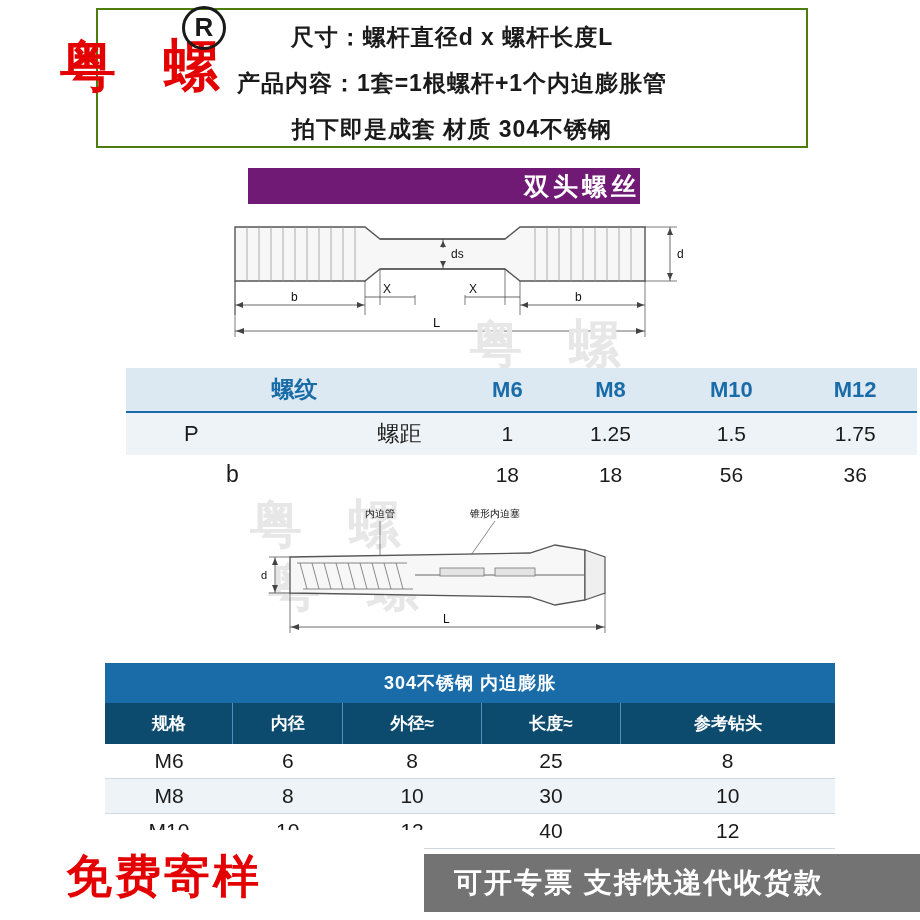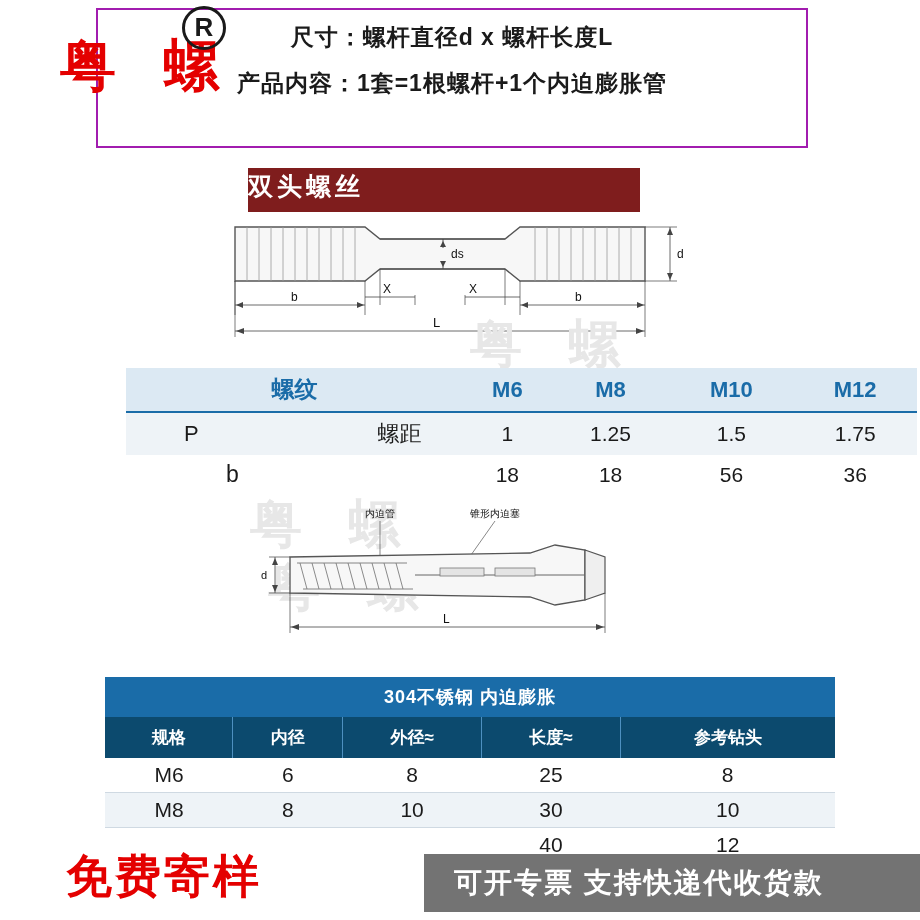--- a/index.html
+++ b/index.html
@@ -15,21 +15,21 @@
     overflow: hidden;
   }
 
   
   .spec-box {
     position: absolute;
     left: 96px;
     top: 8px;
     width: 712px;
     height: 140px;
-    border: 2px solid #a21caf;
+    border: 2px solid #4d7c0f;
     background: #ffffff;
     box-sizing: border-box;
   }
   .spec-line {
     text-align: center;
     font-size: 23px;
     font-weight: bold;
     color: #1a1a1a;
     letter-spacing: 1px;
     line-height: 46px;
@@ -63,26 +63,26 @@
     line-height: 36px;
     background: transparent;
   }
 
   
   .title-bar {
     position: absolute;
     left: 248px;
     top: 168px;
     width: 392px;
-    height: 44px;
-    background: #7f1d1d;
+    height: 36px;
+    background: #701a75;
     color: #ffffff;
     font-size: 25px;
     font-weight: bold;
-    text-align: left;
+    text-align: right;
     line-height: 36px;
     letter-spacing: 4px;
   }
 
   
   .drawing1 {
     position: absolute;
     left: 225px;
     top: 215px;
     width: 470px;
@@ -133,21 +133,20 @@
     width: 420px;
     height: 145px;
   }
 
   
   .spec-table-wrap {
     position: absolute;
     left: 105px;
     top: 663px;
     width: 730px;
-    margin-top: 14px;
   }
   .spec-head {
     background: #1a6ca8;
     color: #ffffff;
     font-size: 18px;
     font-weight: bold;
     text-align: center;
     padding: 8px 0;
     letter-spacing: 1px;
   }
@@ -231,20 +230,21 @@
   .wm1 { left: 470px; top: 310px; }
   .wm2 { left: 250px; top: 490px; }
   .wm3 { left: 268px; top: 553px; }
 </style>
 </head>
 <body>
 
 <div class="spec-box">
   <div class="spec-line">尺寸：螺杆直径d x 螺杆长度L</div>
   <div class="spec-line">产品内容：1套=1根螺杆+1个内迫膨胀管</div>
+  <div class="spec-line">拍下即是成套  材质 304不锈钢</div>
 </div>
 
 <div class="logo-red">粤 螺</div>
 <div class="logo-r">R</div>
 
 <div class="title-bar">双头螺丝</div>
 
 <div class="drawing1">
   <svg width="470" height="145" viewBox="0 0 470 145">
 

